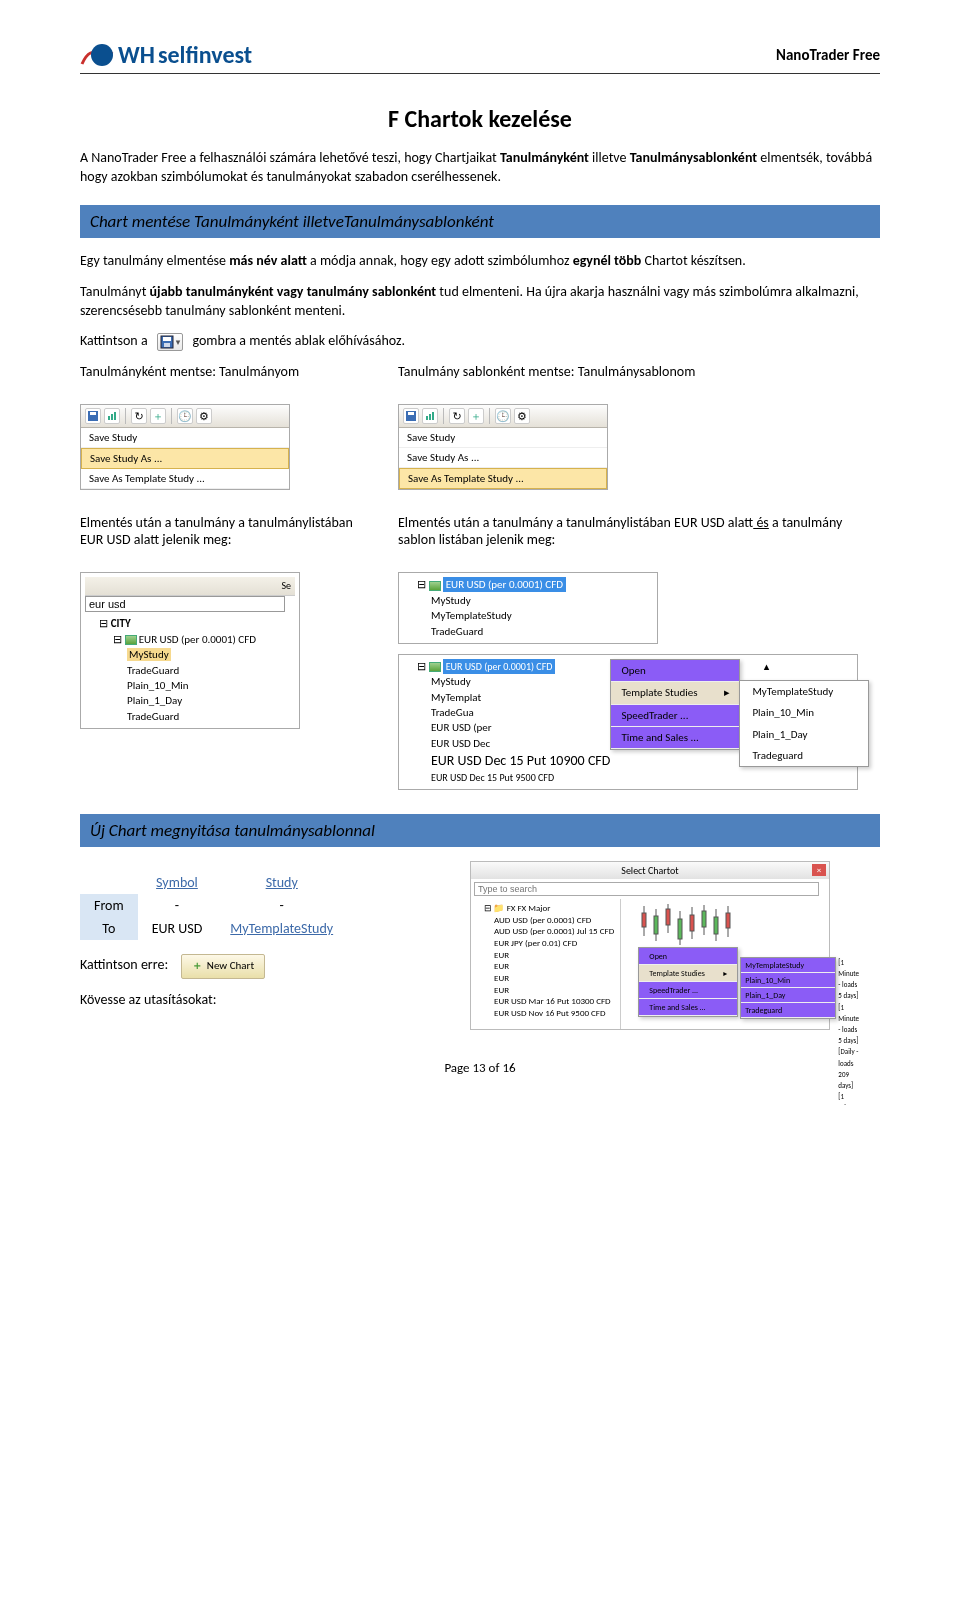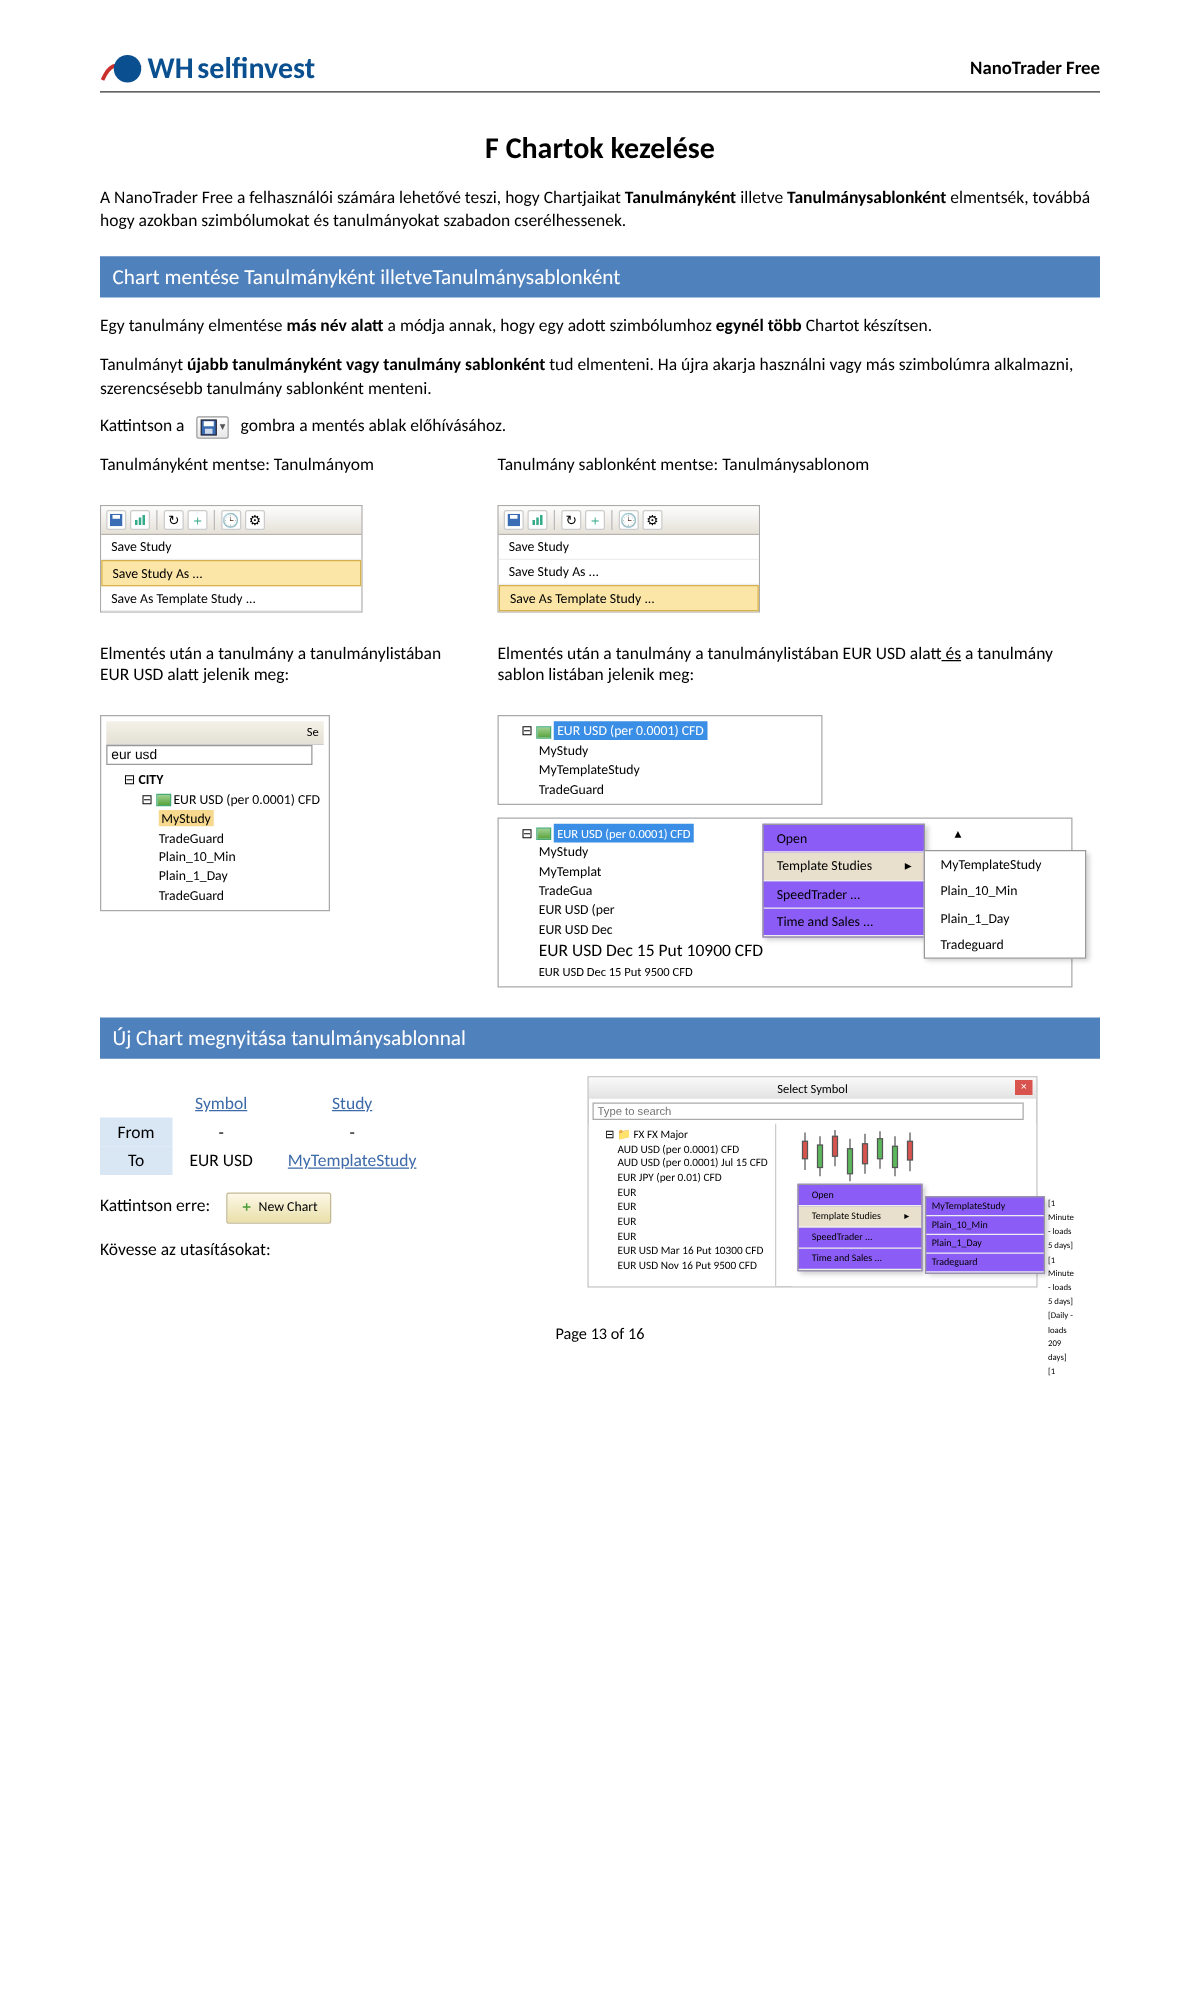--- a/index.html
+++ b/index.html
@@ -14,21 +14,22 @@
   }
   .page { padding: 40px 80px 30px 80px; }
   .header-row { display: flex; align-items: center; justify-content: space-between; border-bottom: 1px solid #333; padding-bottom: 4px; margin-bottom: 30px; }
   .logo { display: flex; align-items: center; font-weight: bold; font-size: 24px; color: #0a4f8f; }
   .logo svg { margin-right: 4px; }
   .header-title { font-weight: bold; font-size: 15px; margin-left: 48px; }
   h1 { font-size: 24px; font-weight: bold; text-align: center; margin-bottom: 16px; }
   p { margin-bottom: 12px; line-height: 1.35; }
   .section-bar {
     background: #4f81bd;
-    color: #ffffff;
+    color: #000000;
+    font-style: italic;
     font-size: 17px;
     padding: 6px 10px;
     margin: 18px 0 14px 0;
   }
   .inline-icon {
     display: inline-block;
     vertical-align: middle;
     margin: 0 6px;
   }
   .two-col { display: flex; gap: 30px; margin-bottom: 24px; }
@@ -203,21 +204,21 @@
     </div>
   </div>
 
   <div class="two-col">
     <div class="col-left subtext">Elmentés után a tanulmány a tanulmánylistában EUR USD alatt jelenik meg:</div>
     <div class="col-right subtext">Elmentés után a tanulmány a tanulmánylistában EUR USD alatt<u> és</u> a tanulmány sablon listában jelenik meg:</div>
   </div>
 
   <div class="two-col">
     <div class="col-left">
-      <div class="tree" style="width:184px;">
+      <div class="tree" style="width:220px;">
         <div style="background:linear-gradient(#f4f1e8,#e4e0d5);padding:2px 4px;border-bottom:1px solid #ccc;text-align:right;font-size:10px;">Se</div>
         <input class="tree-search" value="eur usd" style="">
         <ul>
           <li>⊟ <b>CITY</b>
             <ul>
               <li>⊟ <span class="chart-ic"></span><span>EUR USD (per 0.0001) CFD</span>
                 <ul>
                   <li><span class="hl">MyStudy</span></li>
                   <li>TradeGuard</li>
                   <li>Plain_10_Min</li>
@@ -314,21 +315,21 @@
           <span class="plus">＋</span><span>New Chart</span>
         </span>
       </p>
 
       <p>Kövesse az utasításokat:</p>
     </div>
 
     <div class="col-right">
       <div class="bottom-shot">
         <div class="titlebar">
-          <span>Select Symbol</span>
+          <span>Select Chartot</span>
           <span class="closebtn">×</span>
         </div>
         <div style="padding:3px;">
           <input style="width: 98%; border: 1px solid rgb(170, 170, 170); padding: 1px 3px; font-size: 9px;" placeholder="Type to search">
         </div>
         <div class="body">
           <div class="tree-side">
             <ul>
               <li>⊟ 📁 <span>FX FX Major</span>
                 <ul>

